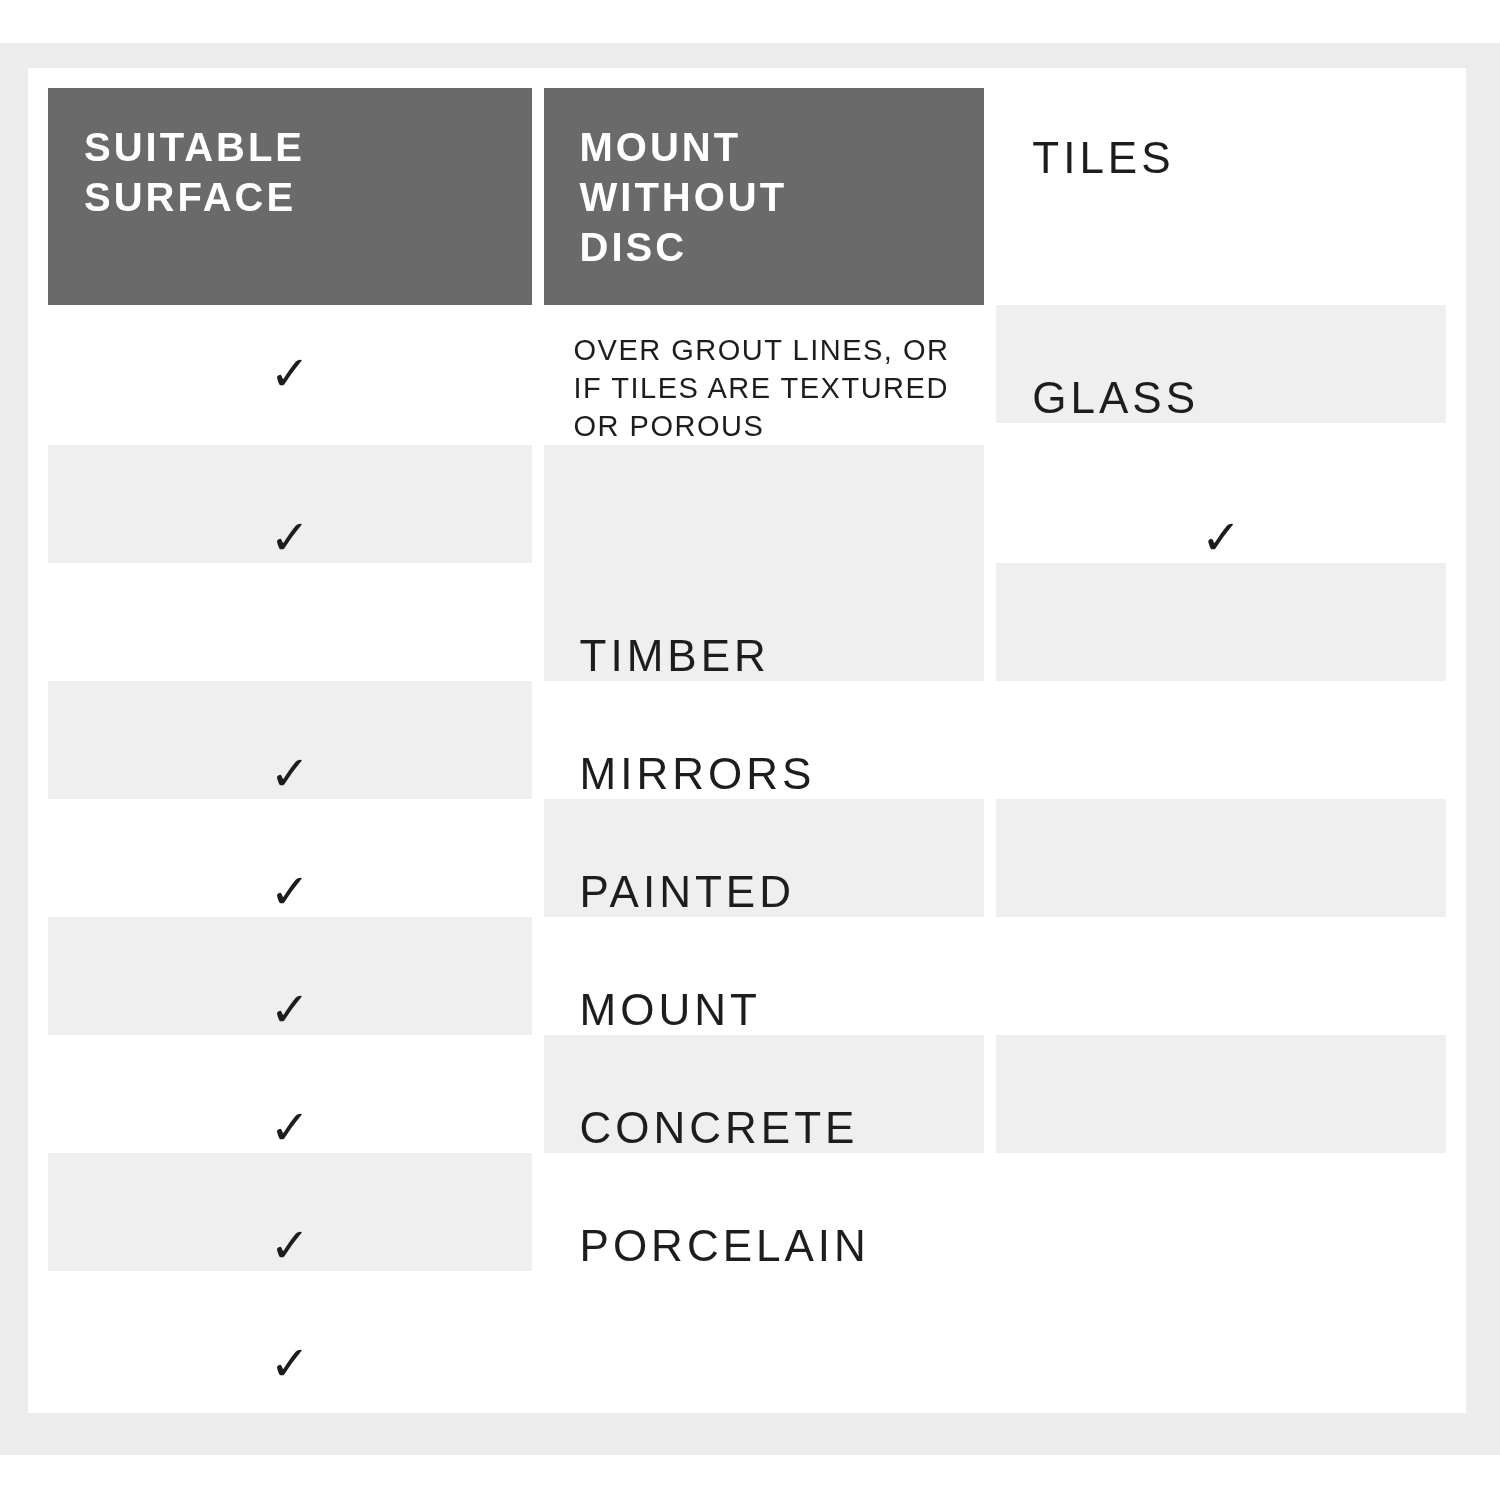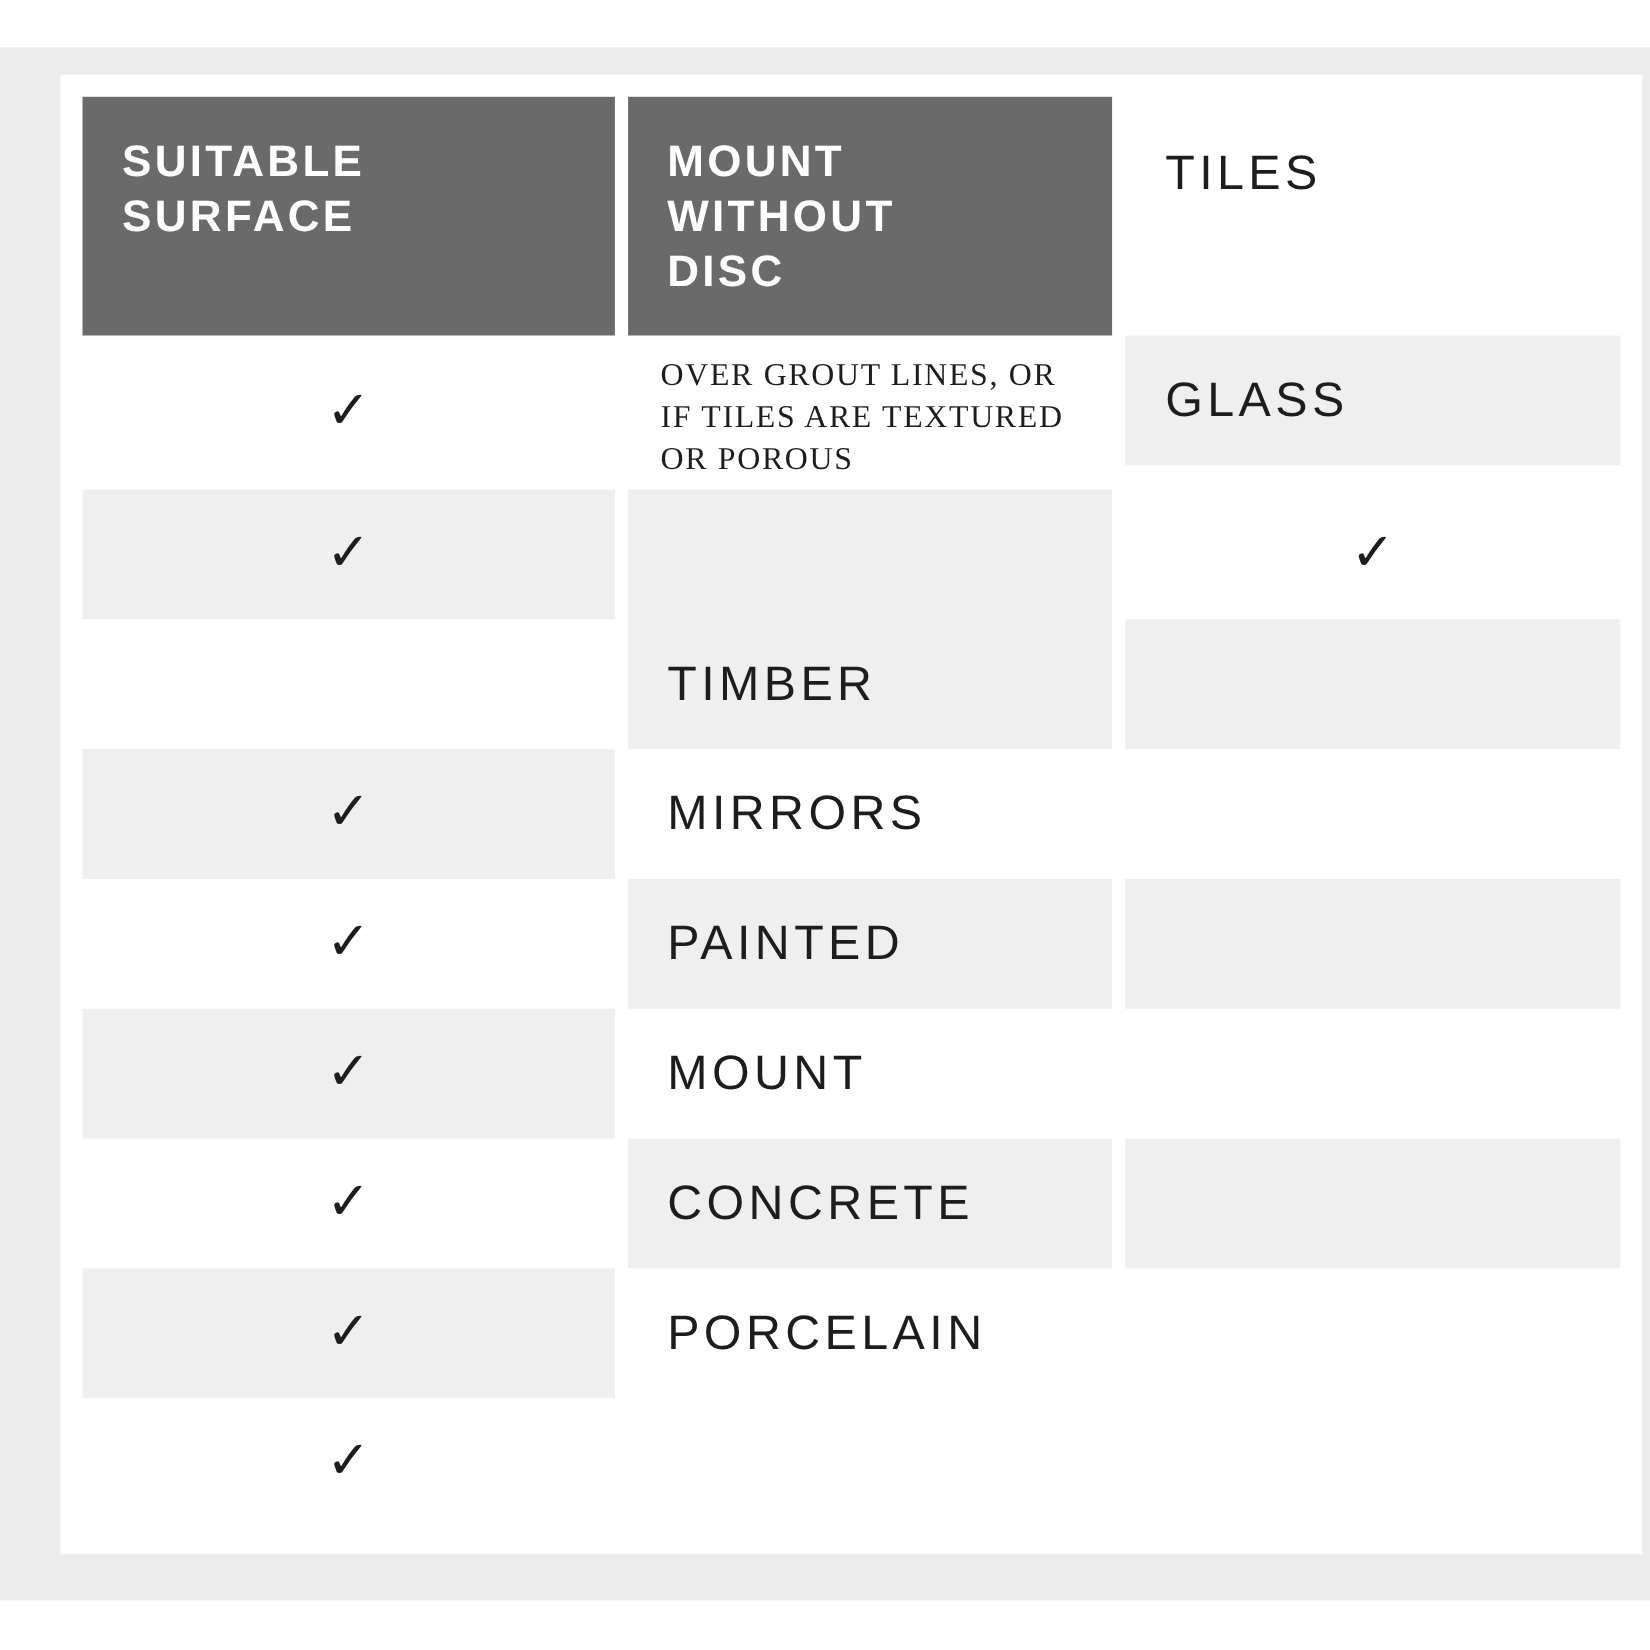--- a/index.html
+++ b/index.html
@@ -34,21 +34,20 @@
   }
   .card {
     position: absolute;
     left: 28px;
     top: 68px;
     width: 1438px;
     height: 1345px;
     background: var(--card-bg);
     box-sizing: border-box;
     padding: 20px;
-    margin-left: 27px;
   }
   .grid {
     display: grid;
     grid-template-columns: 486fr 443fr 452fr;
     column-gap: 12px;
   }
   .hcell {
     background: var(--header-bg);
     color: var(--header-text);
     min-height: 217px;
@@ -61,21 +60,21 @@
   }
   .hcell span {
     display: block;
     max-width: 260px;
   }
   .cell {
     box-sizing: border-box;
     display: flex;
     align-items: center;
   }
-  .cell.std  { height: 118px; }
+  .cell.std  { height: 118px; align-items: flex-end; }
   .cell.tall { height: 140px; }
   .cell.alt  { background: var(--row-alt-bg); }
   .name-cell {
     padding-left: 36px;
     justify-content: flex-start;
   }
   .label {
     font-size: 44px;
     letter-spacing: 4px;
     font-weight: 400;
@@ -84,24 +83,23 @@
     justify-content: center;
   }
   .check {
     font-family: "DejaVu Sans", sans-serif;
     font-size: 48px;
     line-height: 1;
     transform: translateY(-2px);
   }
   .check:empty { display: none; }
   .check-cell.has-note {
-    align-items: center;
+    align-items: flex-end;
     justify-content: flex-start;
     padding: 8px 10px 0 30px;
-    font-family: Liberation Serif, serif;
   }
   .note {
     font-size: 29px;
     letter-spacing: 1.5px;
     line-height: 38px;
     white-space: pre-line;
     text-align: left;
   }
 </style>
 </head>

